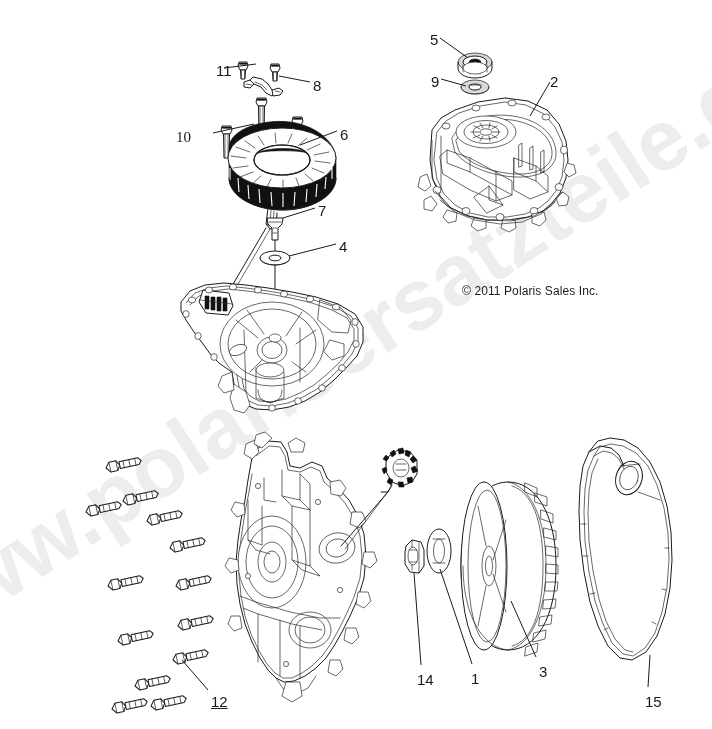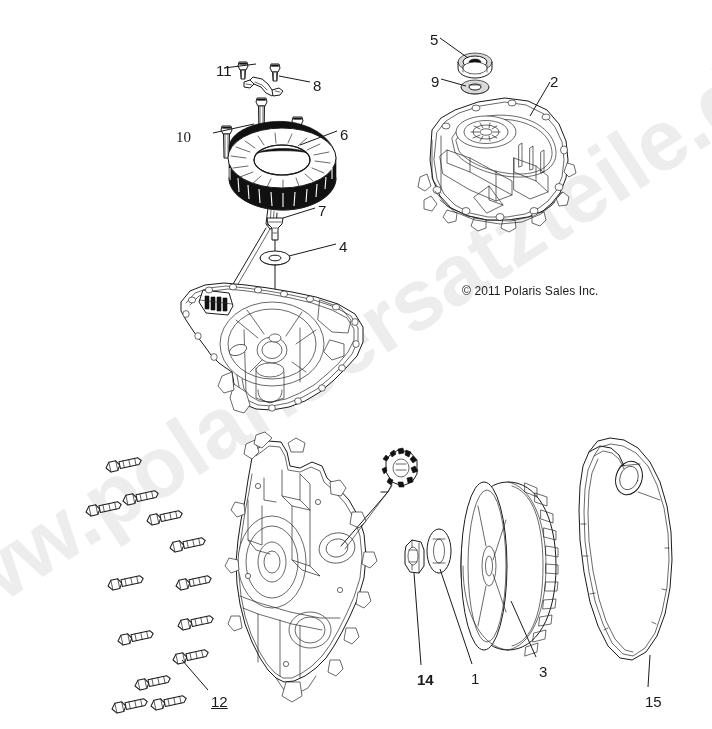--- a/index.html
+++ b/index.html
@@ -646,21 +646,21 @@
         <div class="callout-num" style="left: 216px; top: 63px;">11</div>
         <div class="callout-num" style="left: 313px; top: 78px;">8</div>
         <div class="callout-num" style="left: 176px; top: 130px; font-family: Liberation Serif, serif;">10</div>
         <div class="callout-num" style="left: 340px; top: 127px;">6</div>
         <div class="callout-num" style="left: 318px; top: 203px;">7</div>
         <div class="callout-num" style="left: 339px; top: 239px;">4</div>
         <div class="callout-num" style="left: 430px; top: 32px;">5</div>
         <div class="callout-num" style="left: 431px; top: 74px;">9</div>
         <div class="callout-num" style="left: 550px; top: 74px;">2</div>
         <div class="callout-num" style="left: 211px; top: 694px; text-decoration: underline;">12</div>
-        <div class="callout-num" style="left: 417px; top: 672px; font-weight: bold;">14</div>
+        <div class="callout-num" style="left: 417px; top: 672px;">14</div>
         <div class="callout-num" style="left: 471px; top: 671px;">1</div>
         <div class="callout-num" style="left: 539px; top: 664px;">3</div>
         <div class="callout-num" style="left: 645px; top: 694px;">15</div>
       </div>
     <div id="copyright">© 2011 Polaris Sales Inc.</div>
   </div>
 
 </div>
 
 </body></html>

